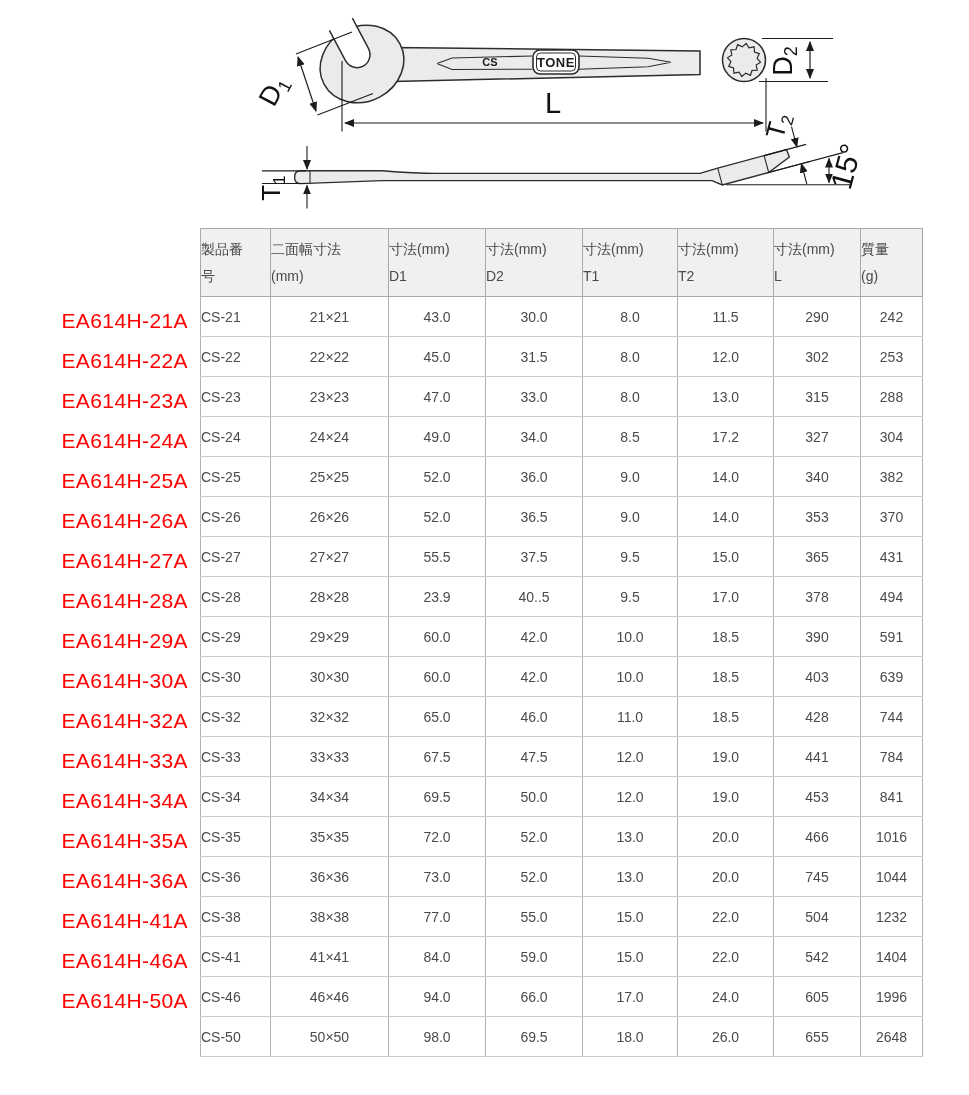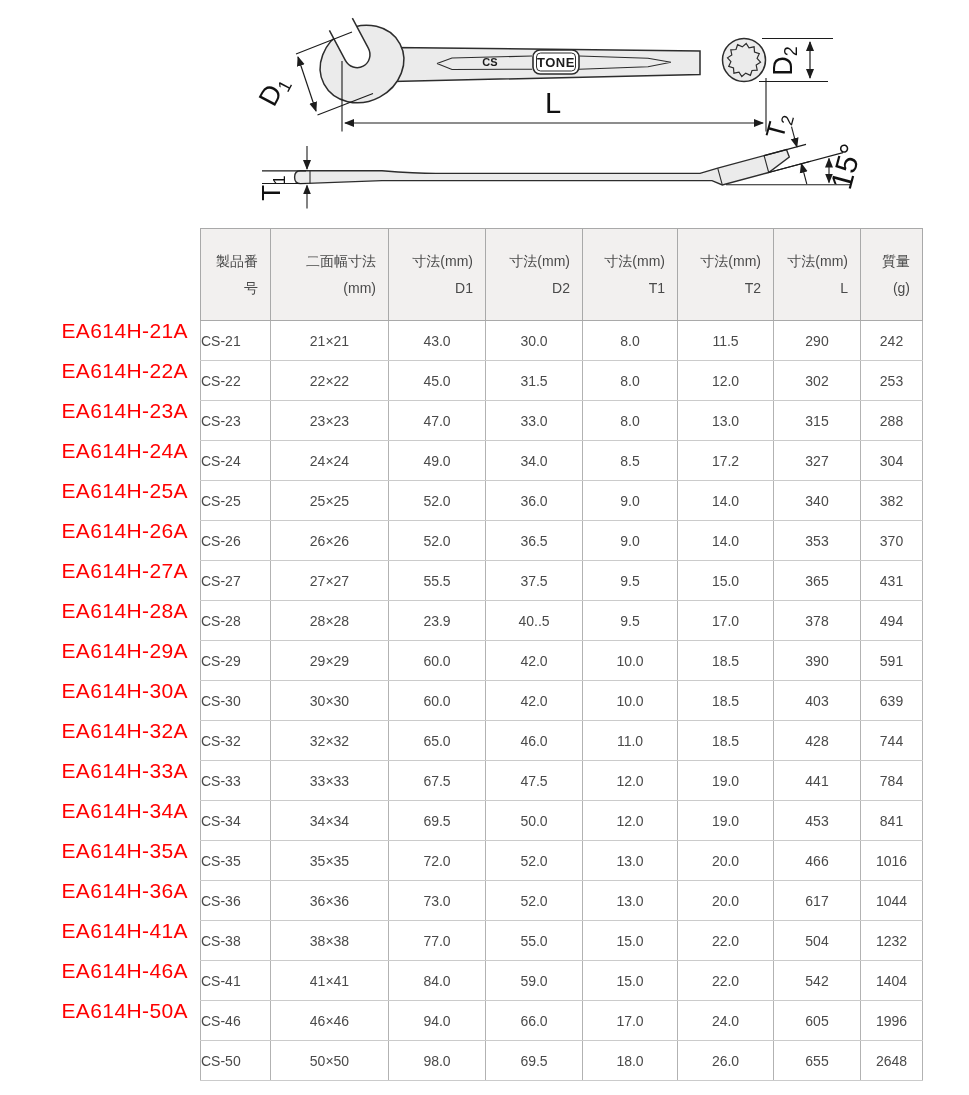--- a/index.html
+++ b/index.html
@@ -1,33 +1,33 @@
 <!DOCTYPE html>
 <html><head>
 <meta charset="utf-8">
 <style>
   html,body{margin:0;padding:0}
   body{
     width:969px;height:1095px;background:#ffffff;position:relative;overflow:hidden;
     font-family:"Liberation Sans","DejaVu Sans",sans-serif;
   }
   .diagram{position:absolute;top:0;left:0;width:969px;height:225px}
-  .products{position:absolute;left:30px;top:311px;width:158px}
+  .products{position:absolute;left:30px;top:301px;width:158px}
   .pcode{
     height:40px;line-height:40px;text-align:right;
     font-size:21px;color:#ff0000;letter-spacing:.4px;white-space:nowrap;cursor:pointer;
   }
   table.spec{
     position:absolute;left:200px;top:228px;border-collapse:collapse;table-layout:fixed;
     font-family:"Liberation Sans","DejaVu Sans",sans-serif;
   }
   table.spec th{
     background:#f2f0ef;border:1px solid #a9a9a9;height:67px;
-    font-size:14px;font-weight:400;color:#4a4a4a;line-height:1.9;text-align:right;
-    padding:12px;vertical-align:middle;
+    font-size:14px;font-weight:400;color:#4a4a4a;line-height:1.9;text-align:left;
+    padding:0;vertical-align:middle;
   }
   table.spec td{
     border:1px solid #b2b2b2;border-top-color:#cbcbcb;border-bottom-color:#cbcbcb;
     height:39px;font-size:14px;color:#4a4a4a;text-align:center;padding:0;
     background:#ffffff;white-space:nowrap;
   }
   table.spec td:first-child{text-align:left;}
   .c1{width:70px}.c2{width:118px}.c3{width:97px}.c4{width:97px}
   .c5{width:95px}.c6{width:96px}.c7{width:87px}.c8{width:62px}
   svg text{font-family:"Liberation Sans","DejaVu Sans",sans-serif}
@@ -308,21 +308,21 @@
         <td>466</td>
         <td>1016</td>
       </tr>
       <tr>
         <td>CS-36</td>
         <td>36×36</td>
         <td>73.0</td>
         <td>52.0</td>
         <td>13.0</td>
         <td>20.0</td>
-        <td>617</td>
+        <td>745</td>
         <td>1044</td>
       </tr>
       <tr>
         <td>CS-38</td>
         <td>38×38</td>
         <td>77.0</td>
         <td>55.0</td>
         <td>15.0</td>
         <td>22.0</td>
         <td>504</td>

